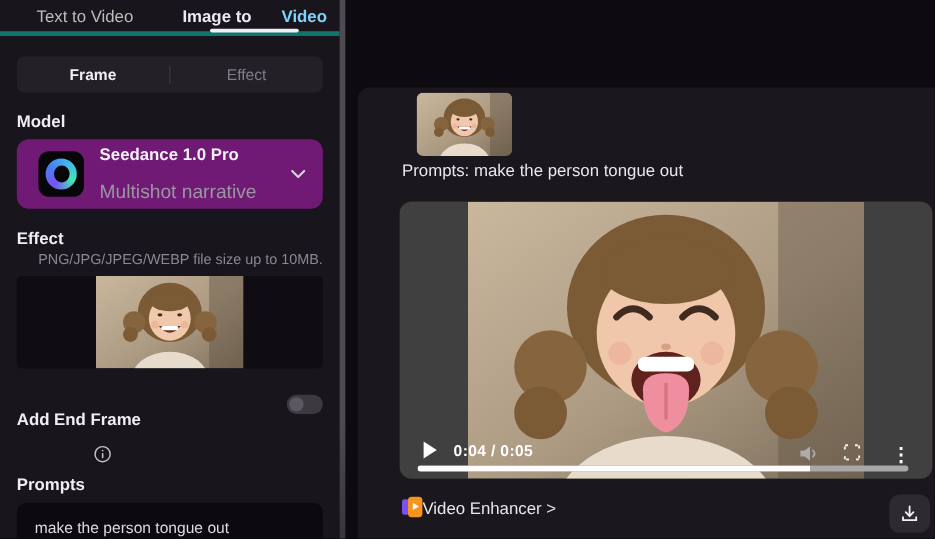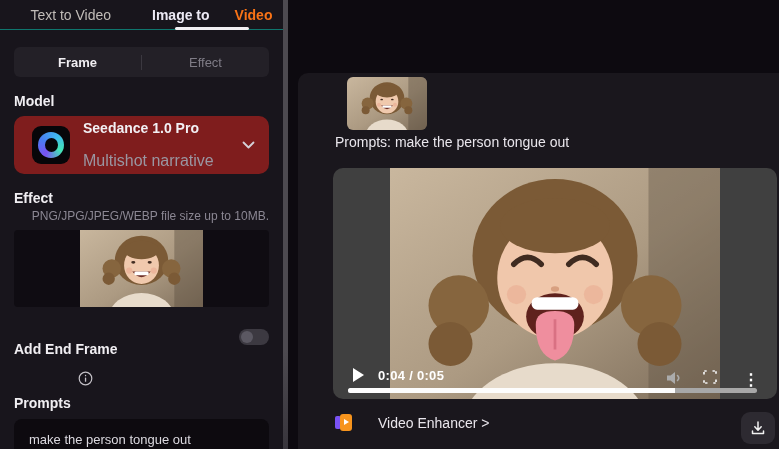--- a/index.html
+++ b/index.html
@@ -2,38 +2,38 @@
 <html><head>
 <meta charset="utf-8">
 <style>
   * { margin:0; padding:0; box-sizing:border-box; }
   html,body { background:#0d0a10; }
   body { font-family:"Liberation Sans", sans-serif; }
   .app { position:relative; width:779px; height:449px; overflow:hidden; background:#0d0a10; }
 
   
   .sidebar { position:absolute; left:0; top:0; width:283px; height:449px; background:#18151c; }
-  .tabs { display:flex; height:30px; border-bottom:1px solid #0f766e; }
+  .tabs { display:flex; height:30px; border-bottom:4px solid #0f766e; }
   .tab { flex:1; display:flex; align-items:center; justify-content:center; gap:4px;
          font-size:14px; color:#c1bcb8; cursor:pointer; position:relative; }
   .tab.active { font-weight:bold; color:#ece9f4; }
-  .tab.active .accent { color:#f97316;margin-left:21px; }
+  .tab.active .accent { color:#7dd3fc;margin-left:21px; }
   .tab-underline { position:absolute; bottom:-1px; left:50%; transform:translateX(-50%);
          width:74px; height:3px; background:#f2f0f4; border-radius:2px; }
 
   .segmented { margin:17px 14px 16px; height:30px; background:#232027; border-radius:6px;
          display:flex; align-items:center; }
   .seg-btn { flex:1; background:transparent; border:none; font-family:inherit; font-size:13px;
          color:#7f7c86; cursor:pointer; height:100%; }
   .seg-btn.on { color:#f0eef2; font-weight:bold; }
   .seg-divider { width:1px; height:15px; background:#3b3840; }
 
   .section-label { font-size:14px; font-weight:bold; color:#f0eef2;margin-top:24px; }
   .lbl-model { margin:15px 14px 0; }
-  .model-card { margin:7px 14px 0; height:58px; background:#7f1d1d; border-radius:10px;
+  .model-card { margin:7px 14px 0; height:58px; background:#701a75; border-radius:10px;
          display:flex; align-items:center; padding:0 14px 0 18px; gap:13px; cursor:pointer; }
   .model-icon { width:38px; height:38px; background:#070609; border-radius:9px; position:relative; flex:none; }
   .model-ring { position:absolute; left:6px; top:6px; width:26px; height:26px; border-radius:50%;
          background:conic-gradient(from 210deg, #7a52f4, #4a7df0, #3fb6f0, #43e5b5, #7a52f4); }
   .model-hole { position:absolute; left:13px; top:12px; width:13px; height:14px; border-radius:50%; background:#070609; }
   .model-name { font-size:14px; font-weight:bold; color:#f2f0f4; }
   .model-sub { font-size:16px; color:#9a96a1; margin-top:16px; }
   .model-chevron { margin-left:auto; flex:none; }
 
   .lbl-image { margin:16px 14px 0; }
@@ -70,21 +70,21 @@
          border-left:11px solid #fff; border-top:7px solid transparent; border-bottom:7px solid transparent; cursor:pointer; }
   .time { position:absolute; left:45px; bottom:16px; font-size:13px; font-weight:bold; color:#fff; letter-spacing:.3px; }
   .ctl-volume { position:absolute; left:333px; bottom:14px; cursor:pointer; }
   .ctl-full { position:absolute; left:370px; bottom:15px; cursor:pointer; }
   .ctl-dots { position:absolute; left:410px; bottom:11px; font-size:16px; font-weight:bold; color:#fff;
          line-height:1; cursor:pointer; }
   .progress { position:absolute; left:15px; bottom:6px; width:409px; height:5px; border-radius:3px;
          background:#a8a8a8; overflow:hidden; cursor:pointer; }
   .progress .fill { height:100%; background:#fdfdfd; }
 
-  .enhancer { position:absolute; left:37px; top:341px; display:flex; align-items:flex-end; gap:26px;
+  .enhancer { position:absolute; left:37px; top:341px; display:flex; align-items:flex-end; gap:0;
          font-size:14px; color:#e9e6ec; cursor:pointer; }
   .enh-icon { position:relative; width:17px; height:17px; flex:none; }
   .enh-icon .p { position:absolute; left:0; top:2px; width:6px; height:13px; background:#7a52f4; border-radius:2px; }
   .enh-icon .o { position:absolute; left:5px; top:0; width:12px; height:17px; background:#f7941d; border-radius:3px; }
   .enh-icon .tri { position:absolute; left:9px; top:5px; width:0; height:0;
          border-left:5px solid #fff; border-top:3.5px solid transparent; border-bottom:3.5px solid transparent; }
 
   .download { position:absolute; left:443px; top:339px; width:34px; height:32px; background:#2d2a31;
          border:none; border-radius:9px; display:flex; align-items:center; justify-content:center; cursor:pointer; }
 

